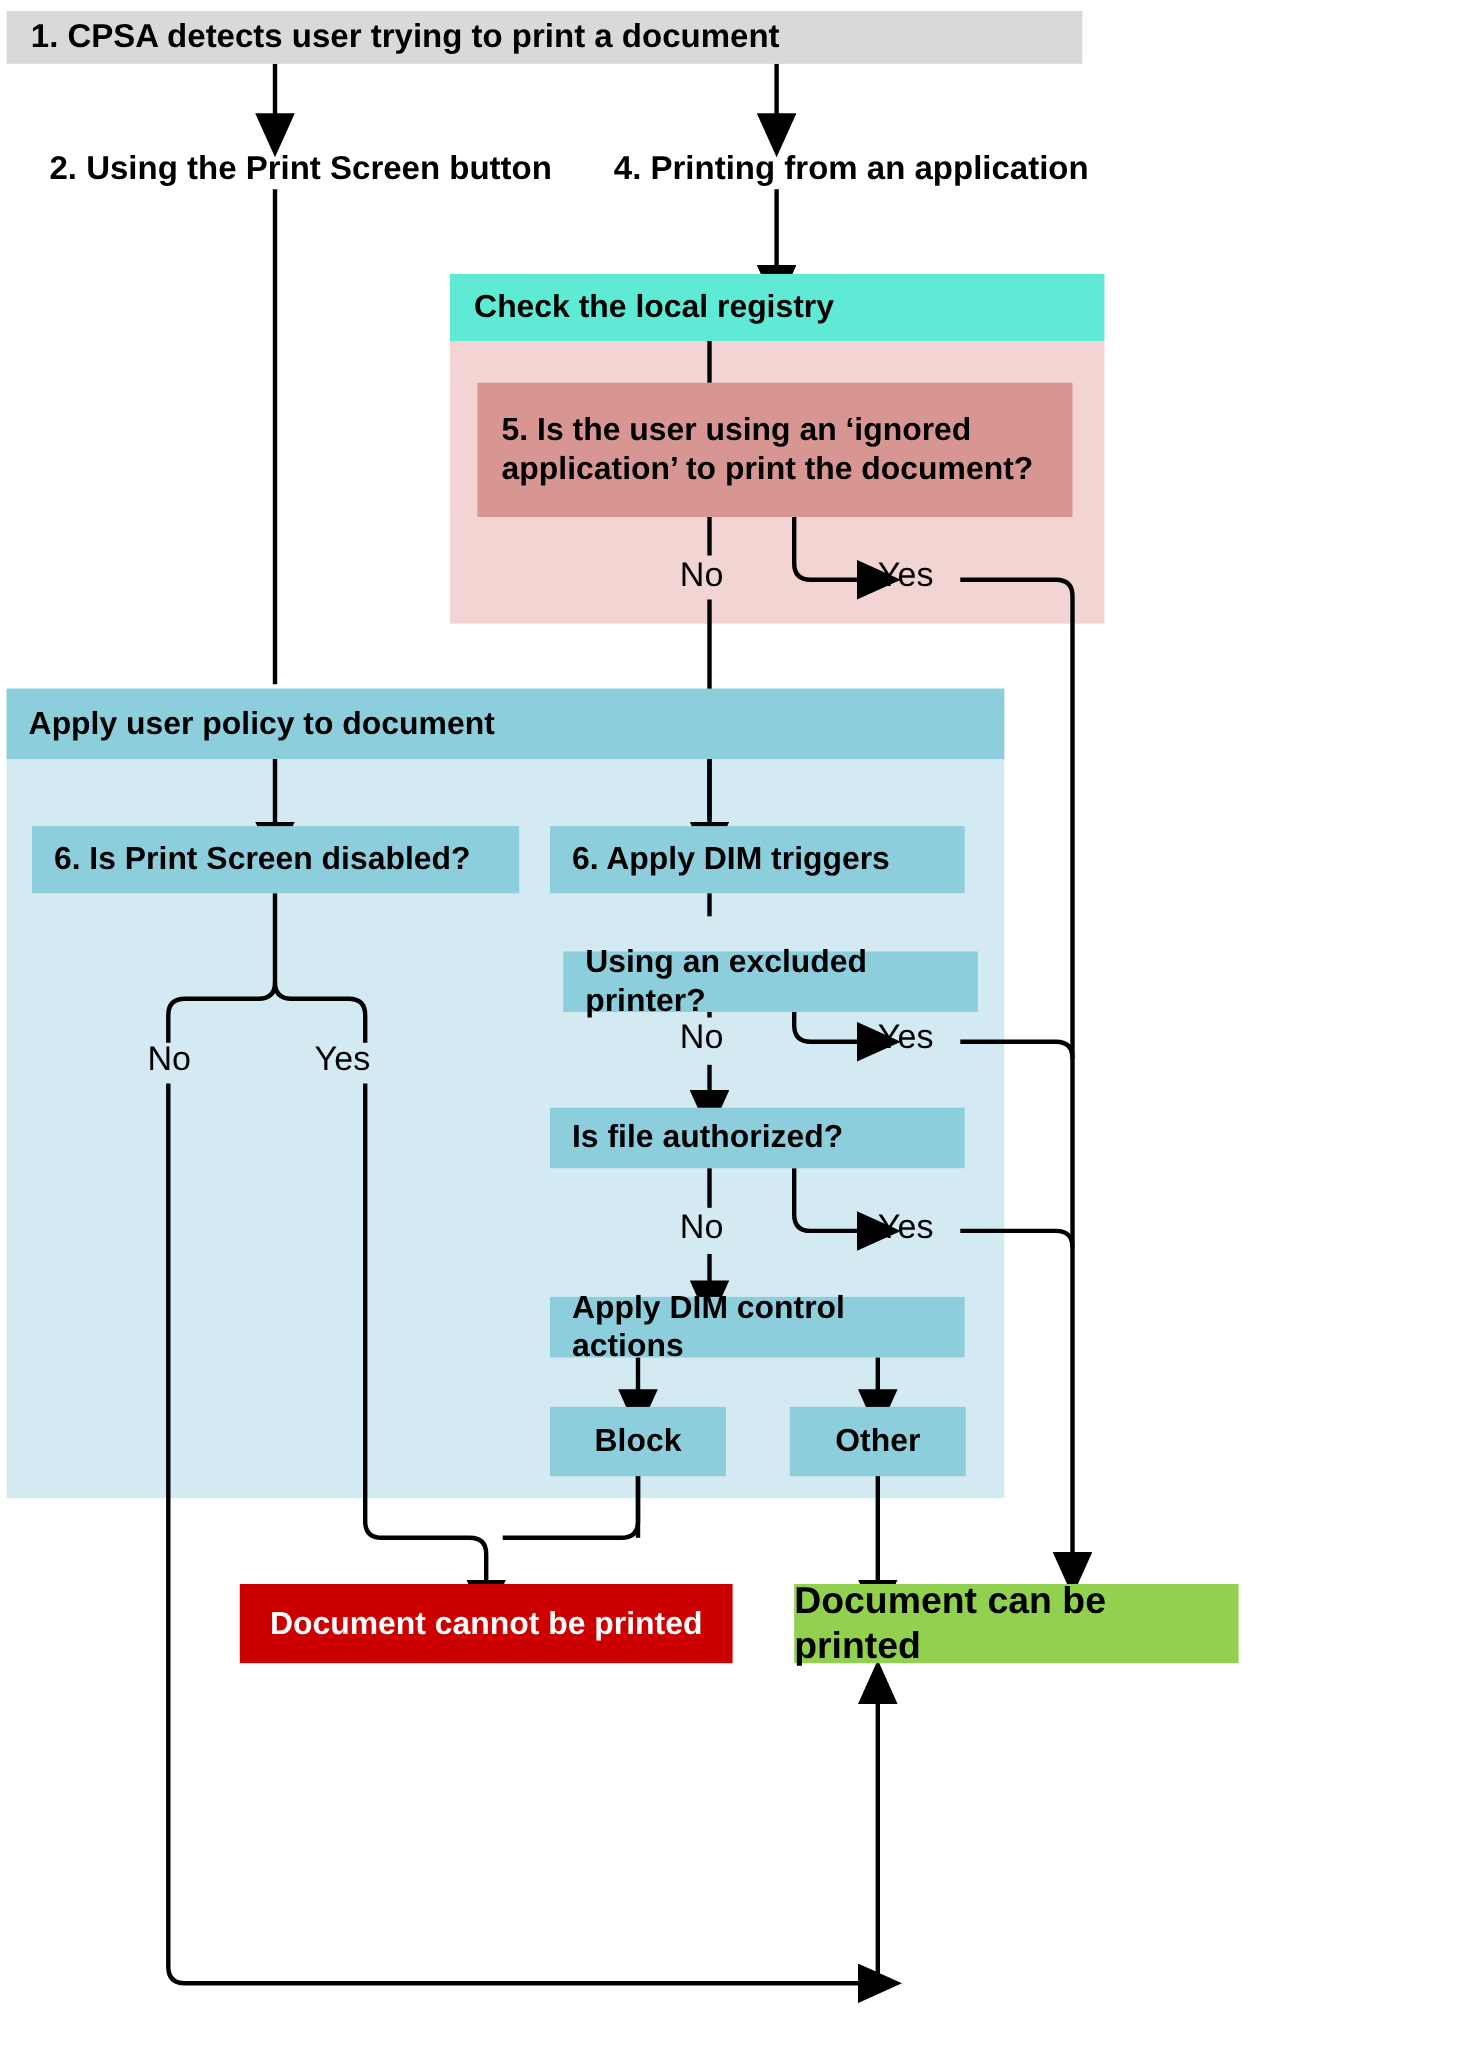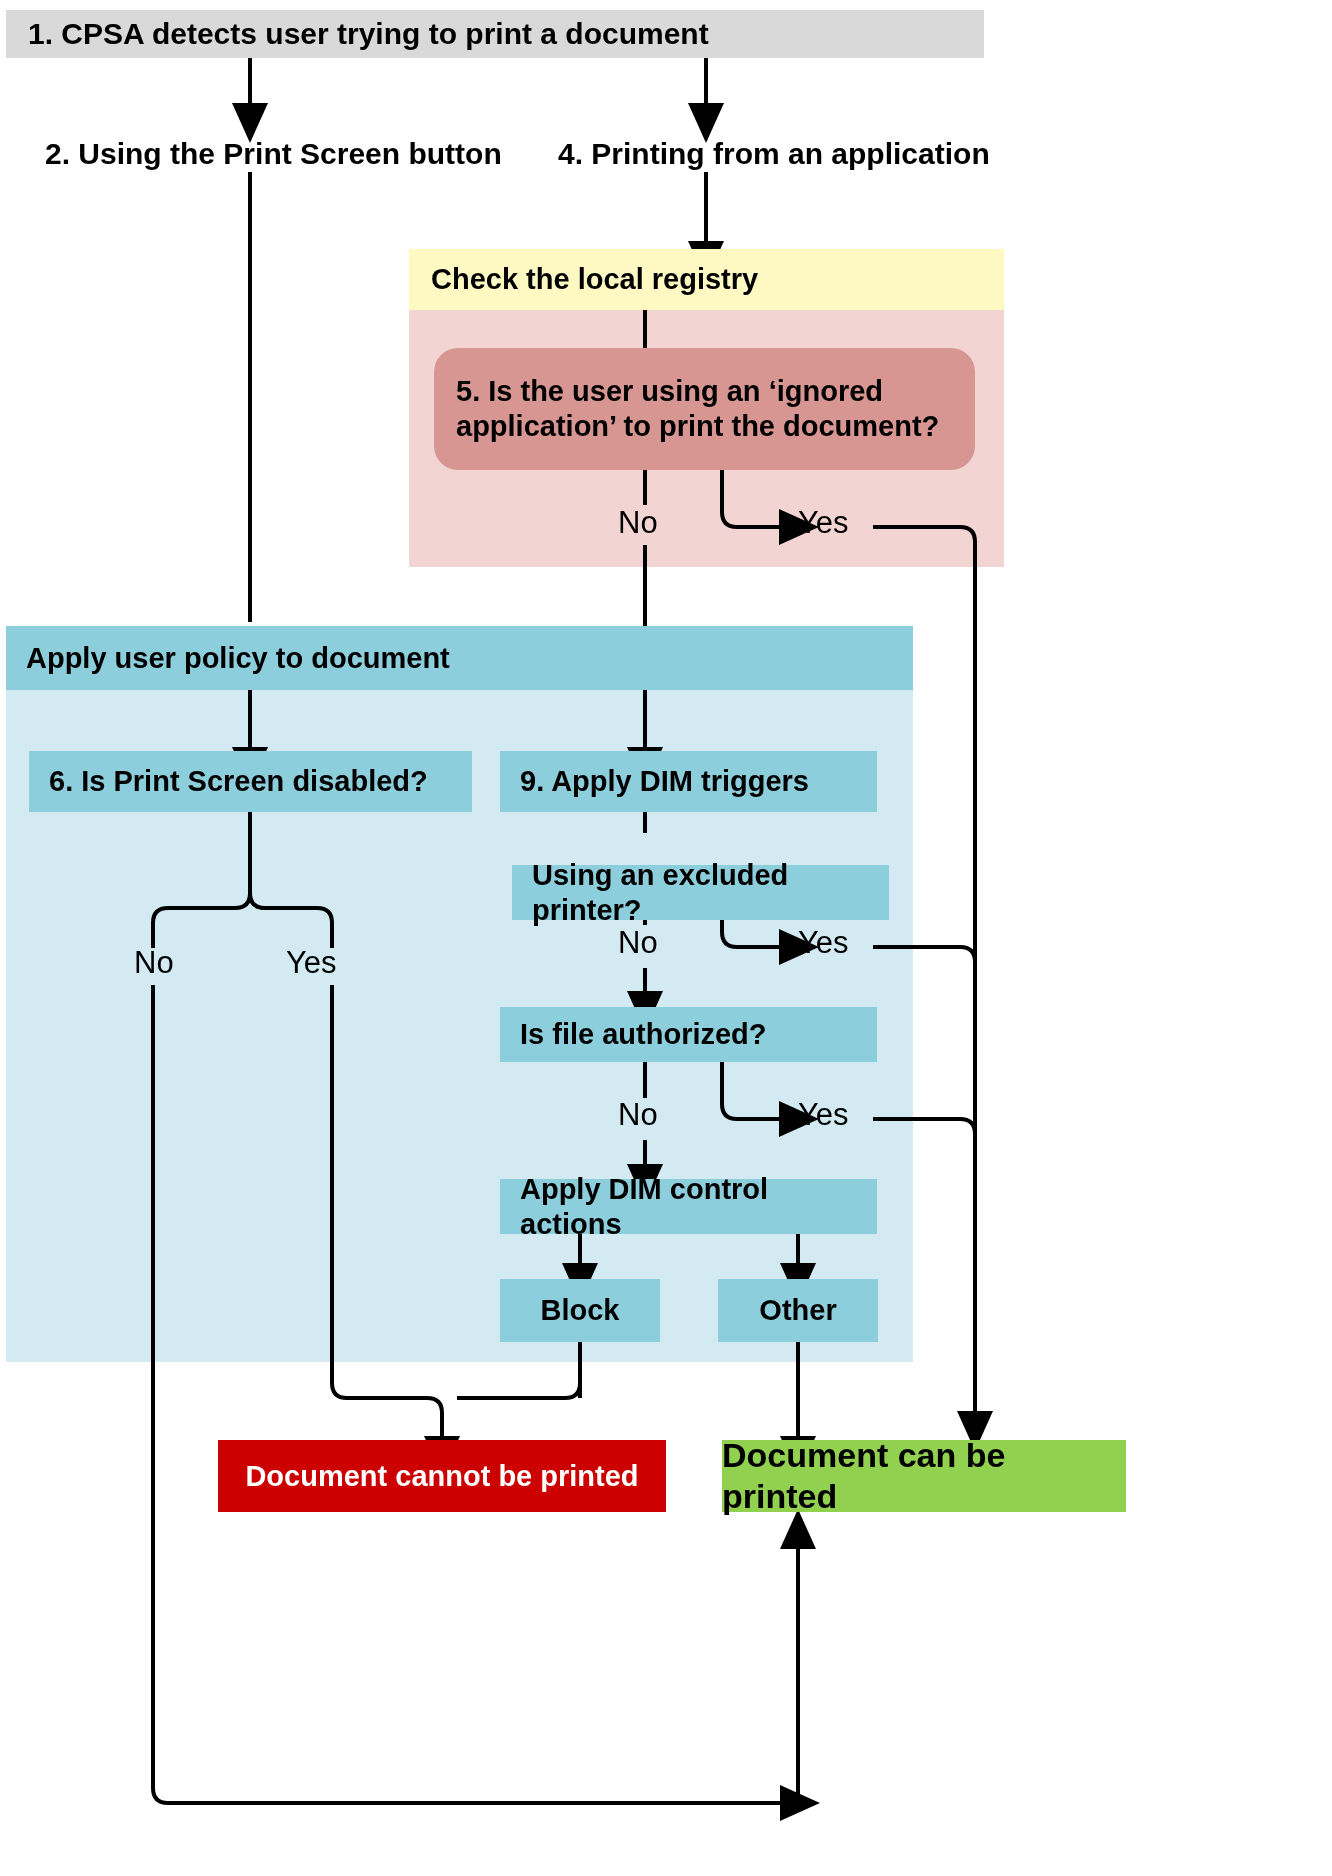--- a/index.html
+++ b/index.html
@@ -43,29 +43,28 @@
   }
   .lane-blue {
     background: #d3eaf2;
   }
   .box-grey {
     background: #d9d9d9;
     padding-left: 22px;
     font-size: 30px;
   }
   .box-pinkhdr {
-    background: #fef9c3;
+    background: #5eead4;
     padding-left: 22px;
     font-size: 29px;
   }
   .box-pink {
     background: #d79691;
     padding-left: 22px;
     font-size: 29px;
-    border-radius: 24px;
   }
   .box-bluehdr {
     background: #8dcedd;
     padding-left: 20px;
     font-size: 29px;
   }
   .box-blue {
     background: #8dcedd;
     padding-left: 20px;
     font-size: 29px;
@@ -194,21 +193,21 @@
   <div class="edge-label" style="left:798px; top:505px;">Yes</div>
 
   <div class="node box-bluehdr" style="left:6px; top:626px; width:907px; height:64px;">Apply user policy to document</div>
 
   <div class="node box-blue" style="left:29px; top:751px; width:443px; height:61px;">6. Is Print Screen disabled?</div>
 
   <div class="edge-label" style="left:134px; top:945px;">No</div>
 
   <div class="edge-label" style="left:286px; top:945px;">Yes</div>
 
-  <div class="node box-blue" style="left:500px; top:751px; width:377px; height:61px;">9. Apply DIM triggers</div>
+  <div class="node box-blue" style="left:500px; top:751px; width:377px; height:61px;">6. Apply DIM triggers</div>
 
   <div class="node box-blue" style="left:512px; top:833px; width:377px; height:55px;margin-top:32px;">Using an excluded printer?</div>
 
   <div class="edge-label" style="left:618px; top:925px;">No</div>
 
   <div class="edge-label" style="left:798px; top:925px;">Yes</div>
 
   <div class="node box-blue" style="left:500px; top:1007px; width:377px; height:55px;">Is file authorized?</div>
 
   <div class="edge-label" style="left:618px; top:1097px;">No</div>

